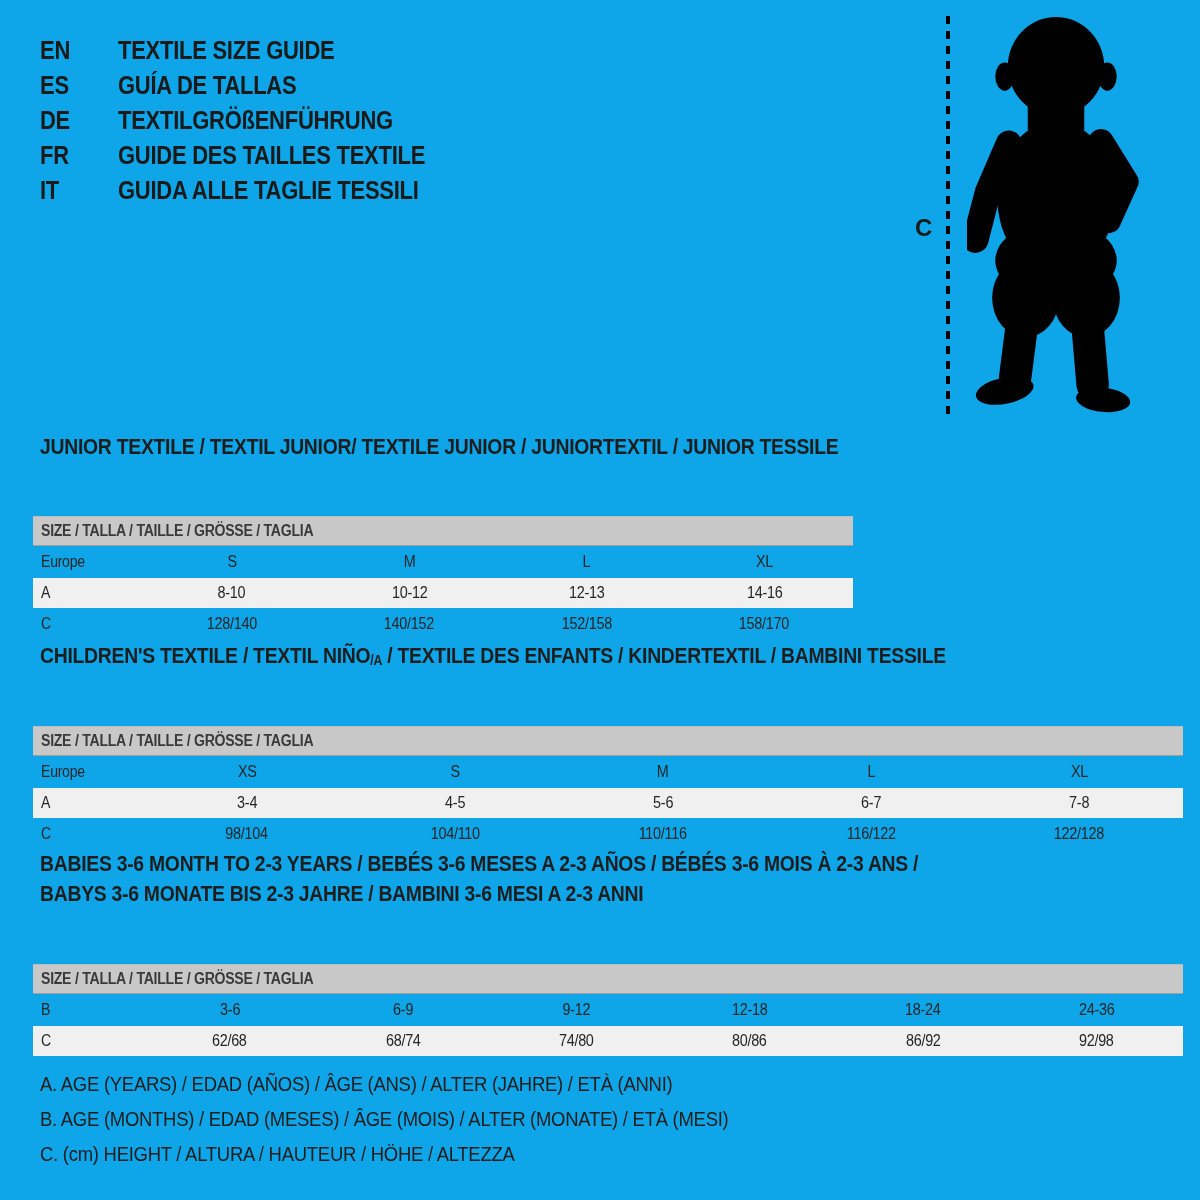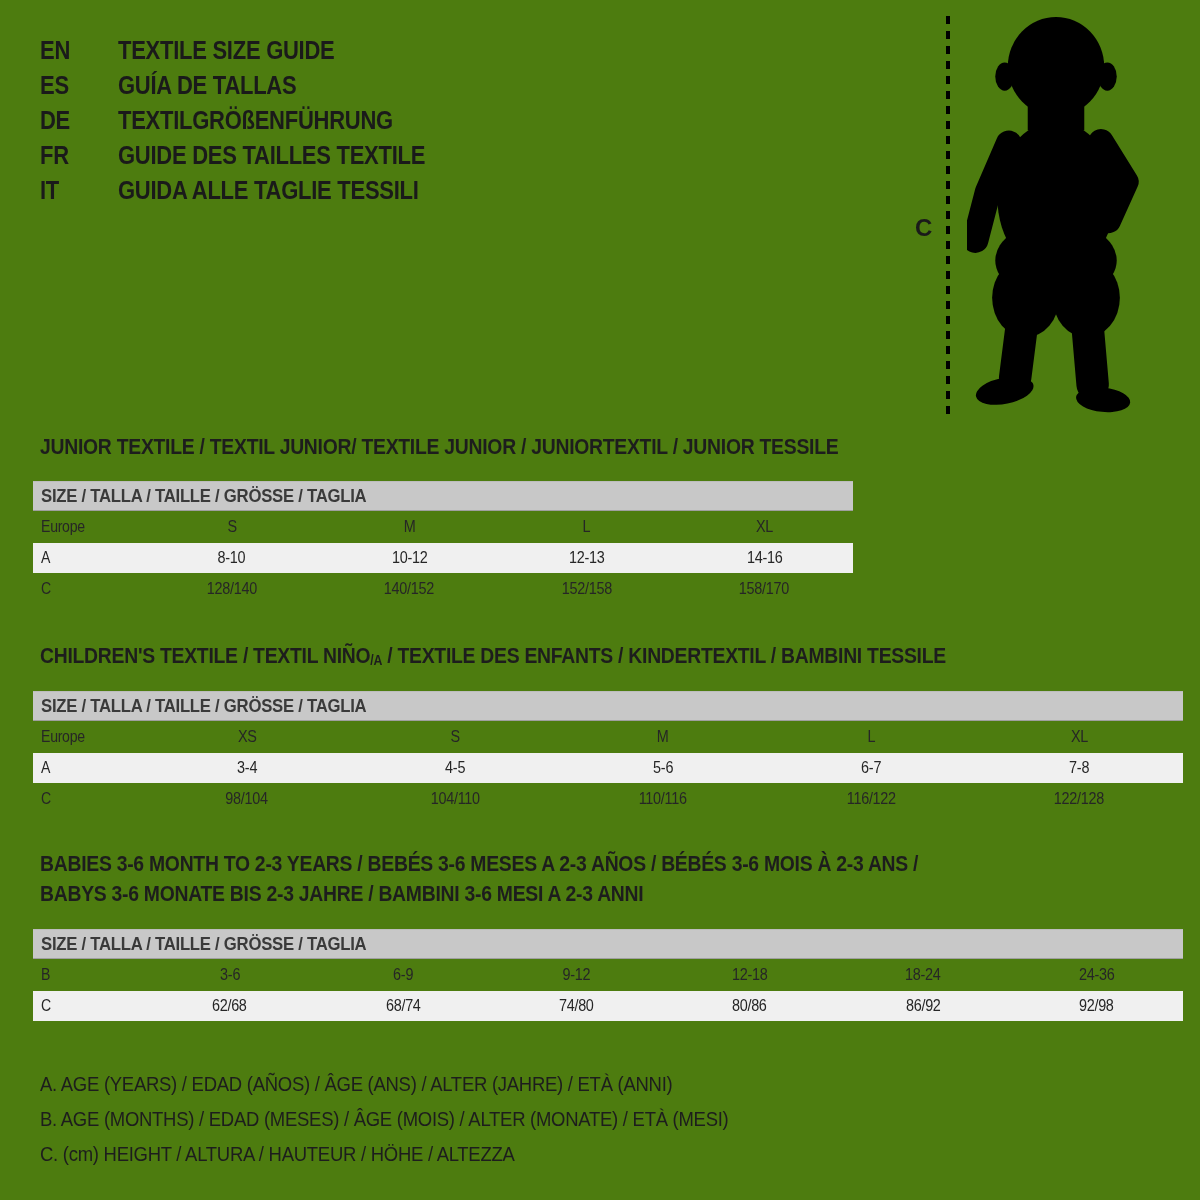--- a/index.html
+++ b/index.html
@@ -3,21 +3,21 @@
 <meta charset="utf-8">
 <style>
   html,body{margin:0;padding:0;}
   body{
     width:1200px;height:1200px;
     background:#ffffff;
     font-family:"Liberation Sans", sans-serif;
     color:#222;
     -webkit-font-smoothing:antialiased;
   }
-  .canvas{position:relative;width:1200px;height:1200px;background:#4d7c0f;overflow:hidden;}
+  .canvas{position:relative;width:1200px;height:1200px;background:#0ea5e9;overflow:hidden;}
 
   
   .cond{display:inline-block;transform:scaleX(0.88);transform-origin:0 50%;letter-spacing:-0.3px;white-space:nowrap;}
   .condc{display:inline-block;transform:scaleX(0.9);transform-origin:50% 50%;letter-spacing:-0.3px;white-space:nowrap;}
 
   
   .lang-block{position:absolute;left:40px;top:33px;}
   .lang-row{display:flex;height:35px;align-items:center;font-size:25px;font-weight:bold;color:#1a1a1a;}
   .lang-code{width:78px;}
   
@@ -31,21 +31,21 @@
   .title-junior{top:432px;}
   .title-children{top:641px;}
   .title-babies{top:849px;}
 
   
   .tbl{position:absolute;}
   .tbl-junior{left:33px;top:481px;width:820px;}
   .tbl-children{left:33px;top:691px;width:1150px;}
   .tbl-babies{left:33px;top:929px;width:1150px;}
   .thead{height:30px;display:flex;align-items:center;padding-left:8px;box-sizing:border-box;
-         font-size:19px;font-weight:bold;color:#3a3a3a;border-bottom:1px solid #9f9f9f;border-top:1px solid #bdbdbd;}
+         font-size:16px;font-weight:bold;color:#3a3a3a;border-bottom:1px solid #9f9f9f;border-top:1px solid #bdbdbd;margin-top:35px;}
   .trow{display:grid;align-items:center;height:32px;font-size:16px;color:#262626;}
   .trow.shaded{height:30px;}
   .cell{overflow:visible;}
   .cell.label{padding-left:8px;}
   .cell.val{text-align:center;}
 
   
   .legend{position:absolute;left:40px;top:1066px;}
   .legend-line{height:35px;display:flex;align-items:center;font-size:21px;font-weight:normal;color:#1d1d1d;}
 </style>

